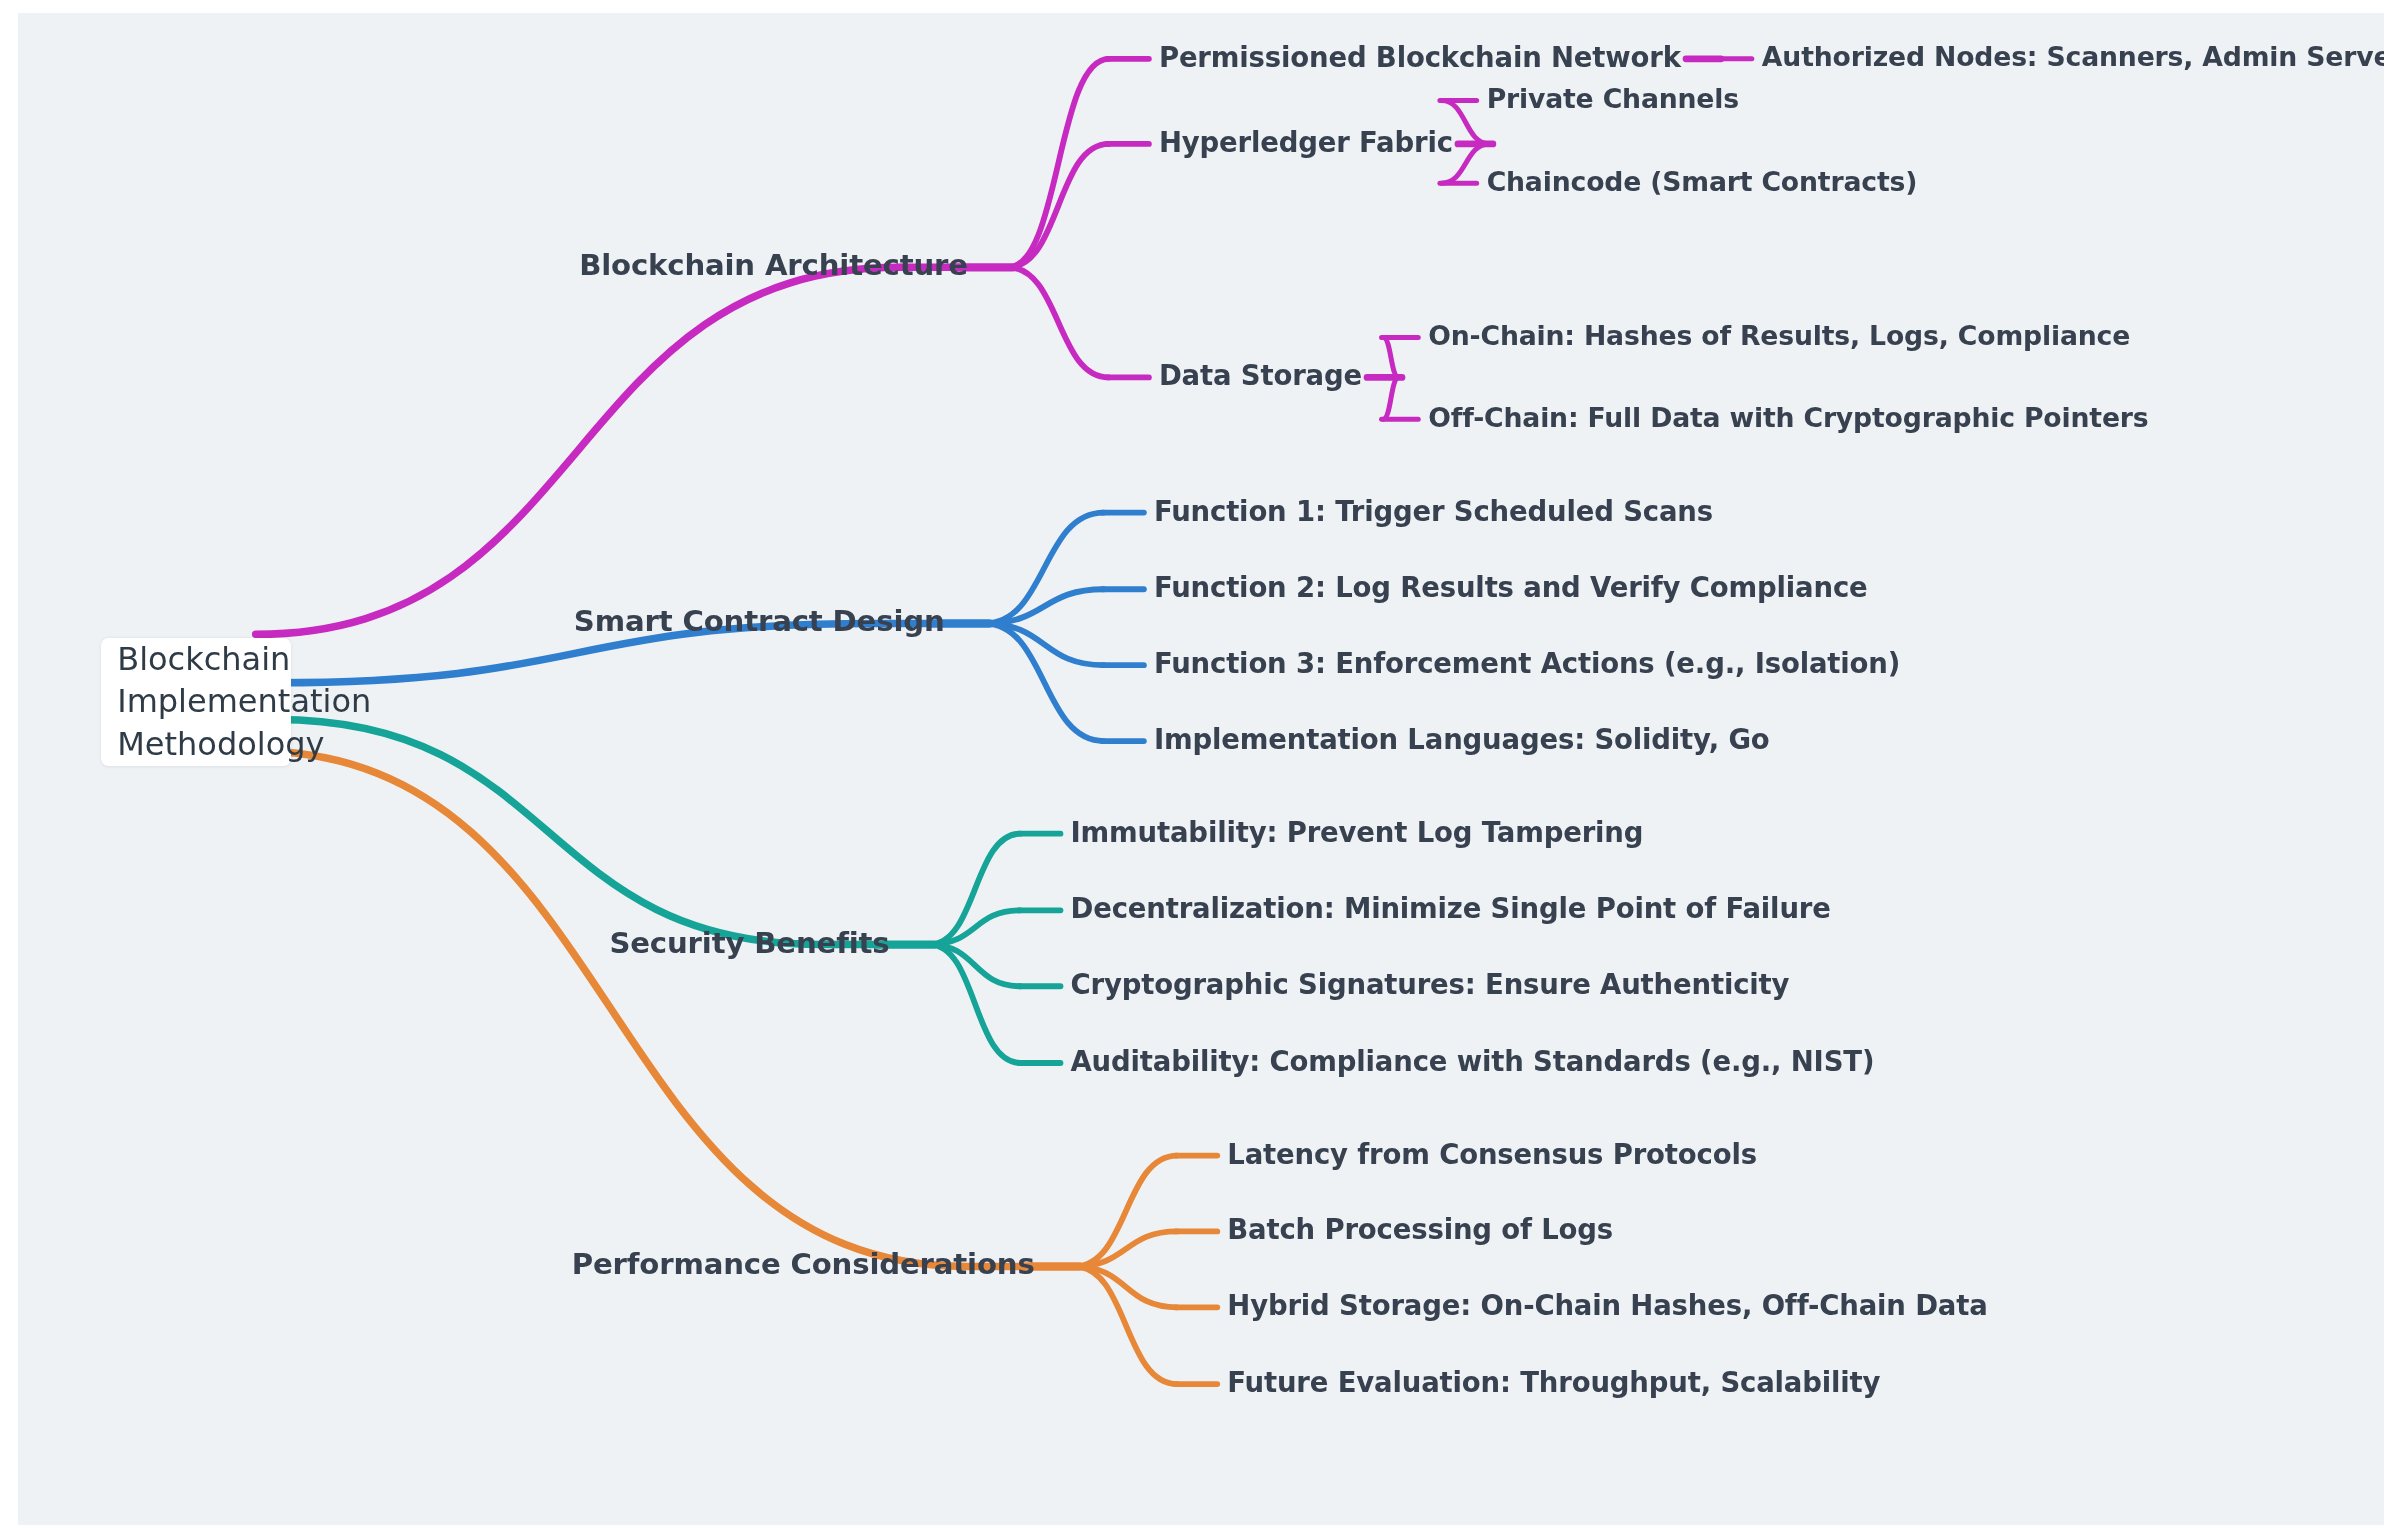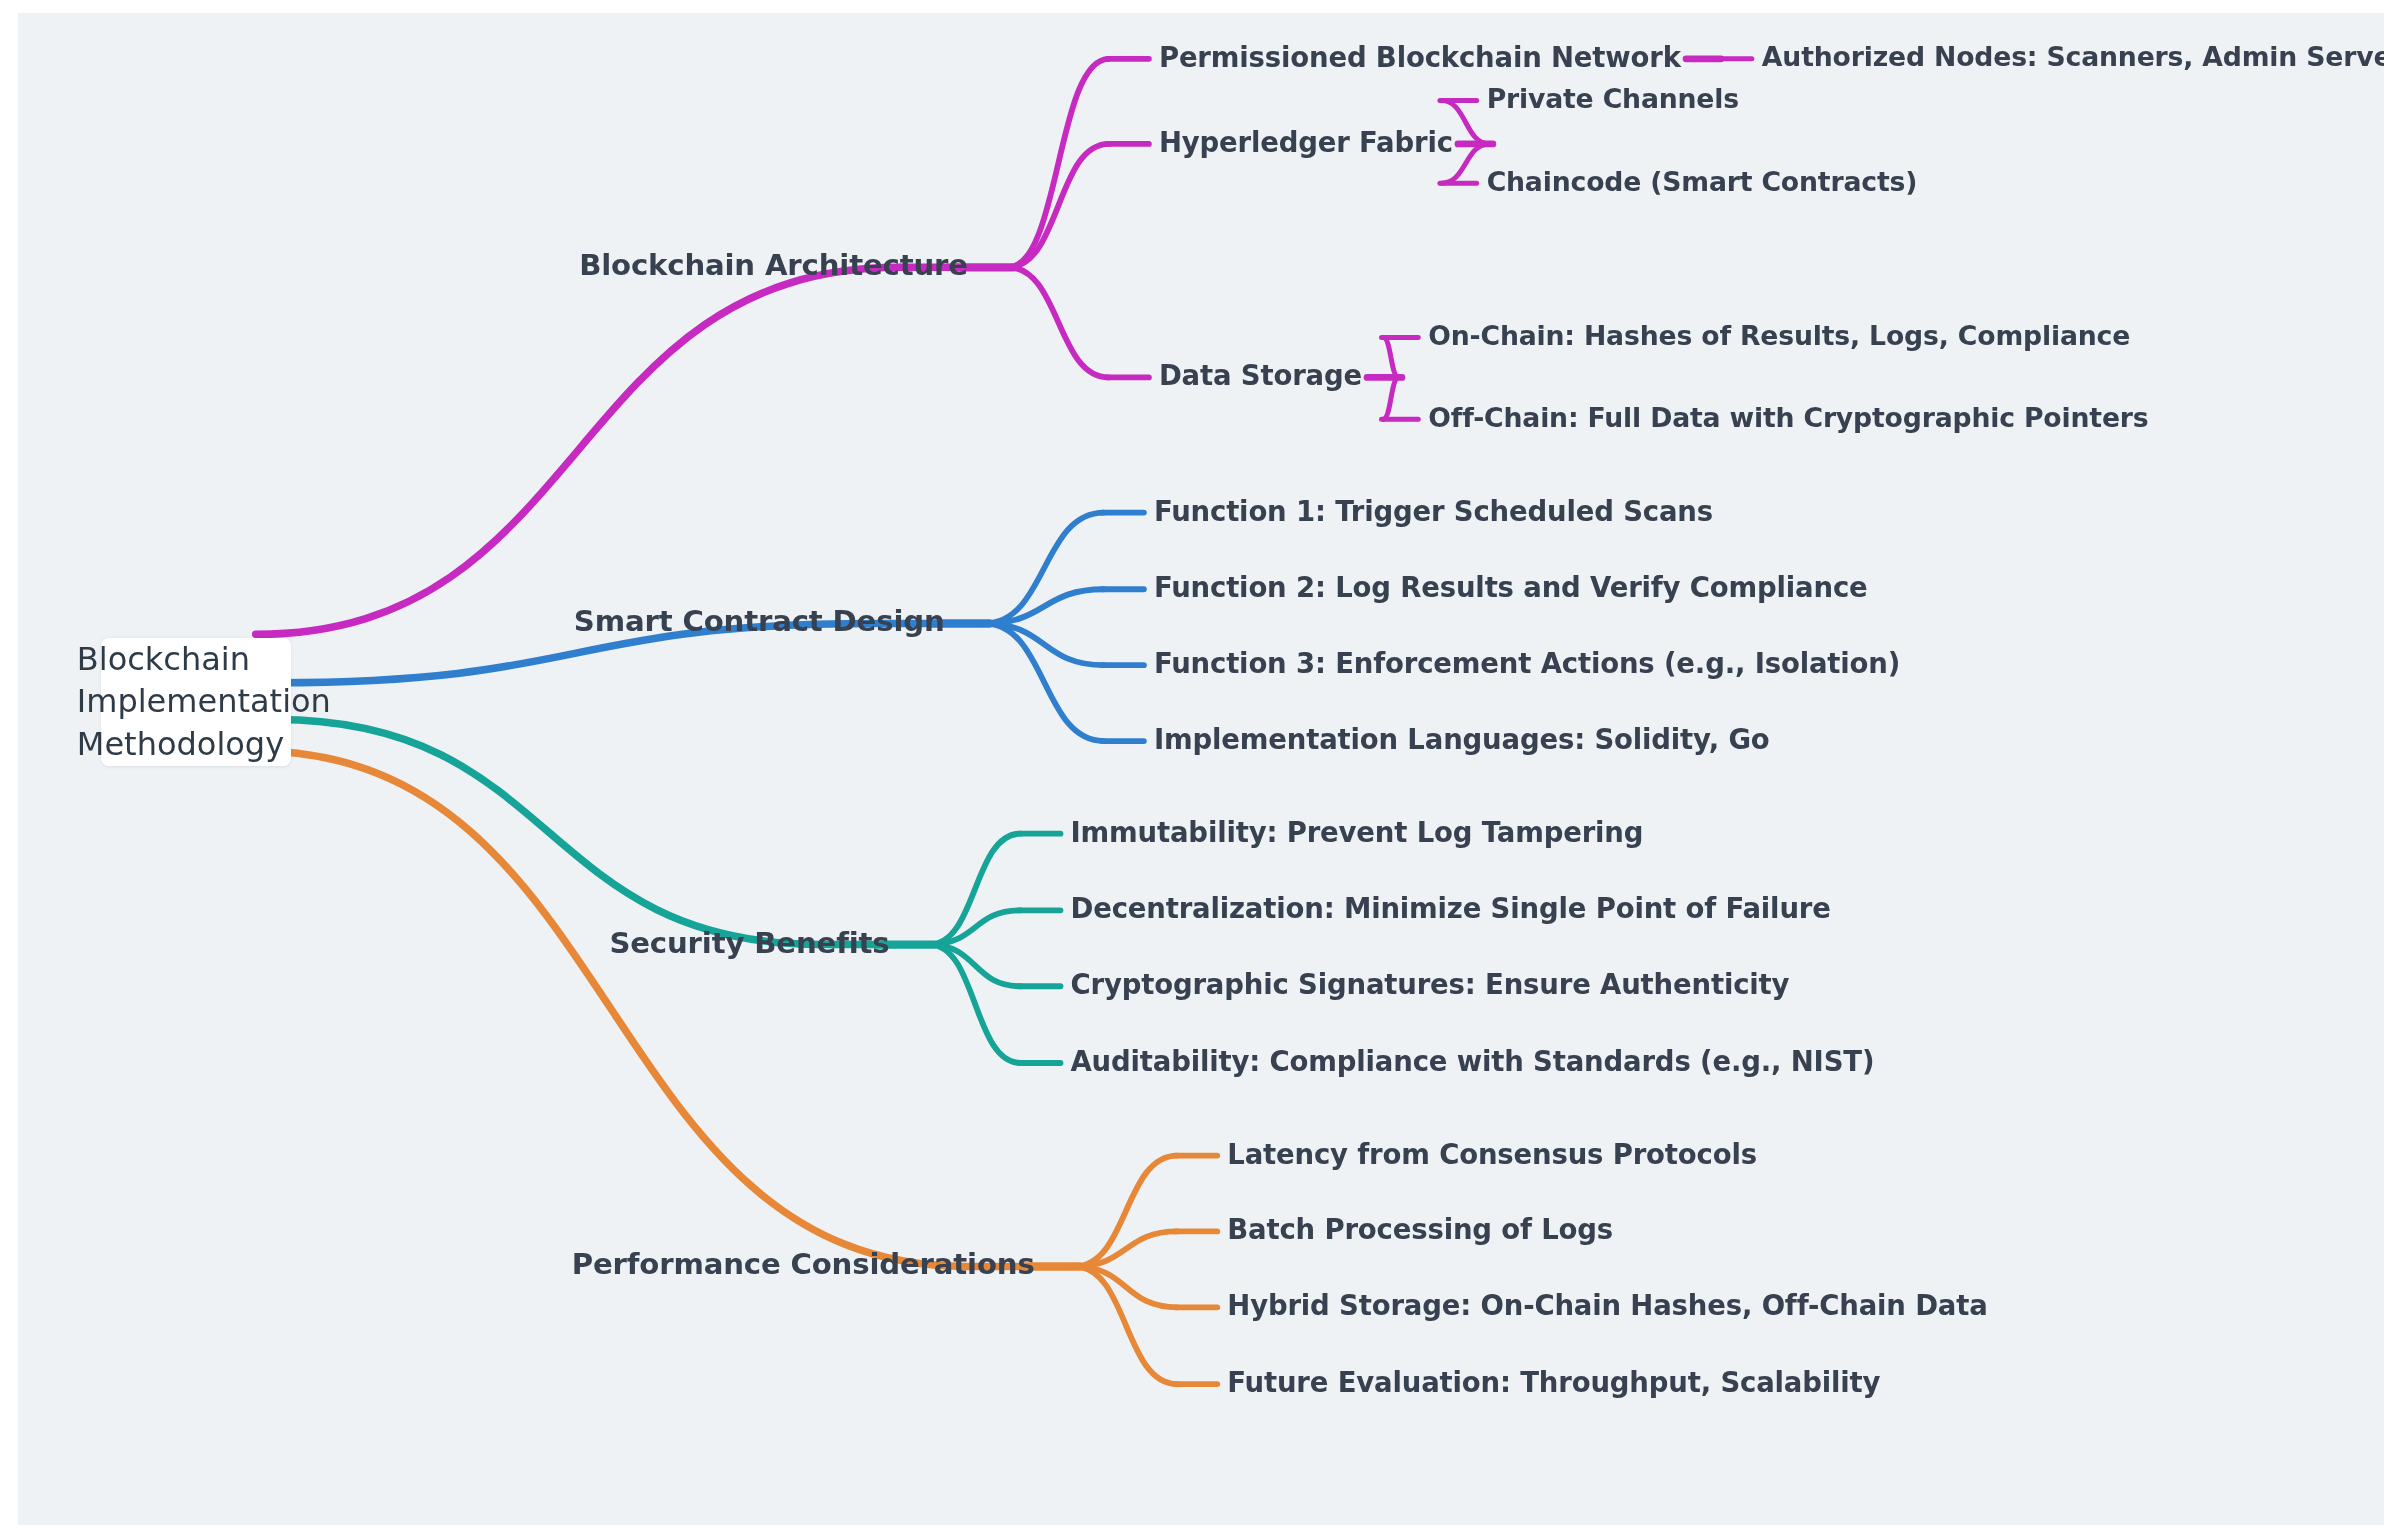--- a/index.html
+++ b/index.html
@@ -50,21 +50,21 @@
     position: absolute;
     left: 83px;
     top: 625px;
     width: 190px;
     height: 128px;
     background: #ffffff;
     border-radius: 7.5px;
     box-shadow: 0 0.8px 3.3px rgba(40,60,80,0.10);
     display: flex;
     align-items: center;
-    justify-content: center;
+    justify-content: flex-start;
   }
   .root-text {
     padding: 0 0 0 16.7px;
     font-family: "DejaVu Sans", sans-serif;
     font-size: 32px;
     line-height: 1.33;
     color: #2f3b47;
     font-weight: 400;
     white-space: pre-line;
   }

